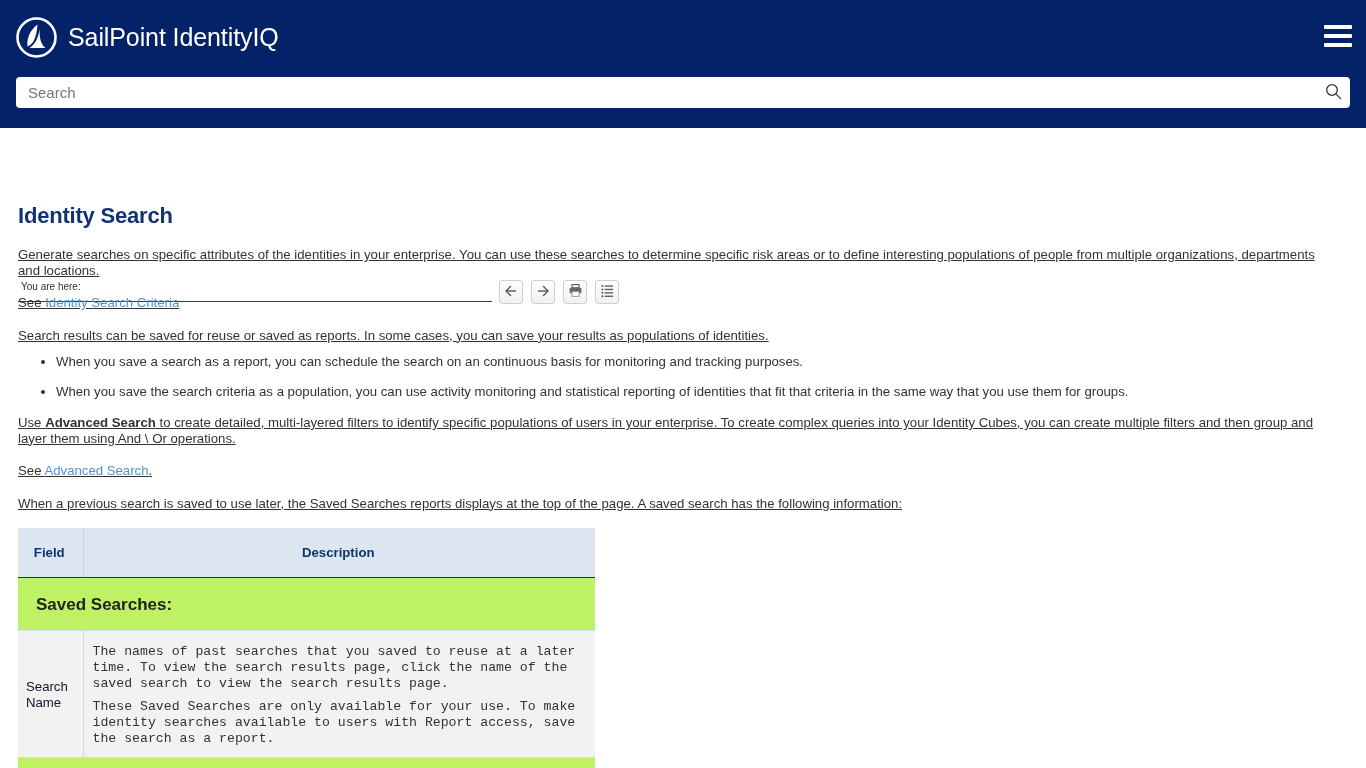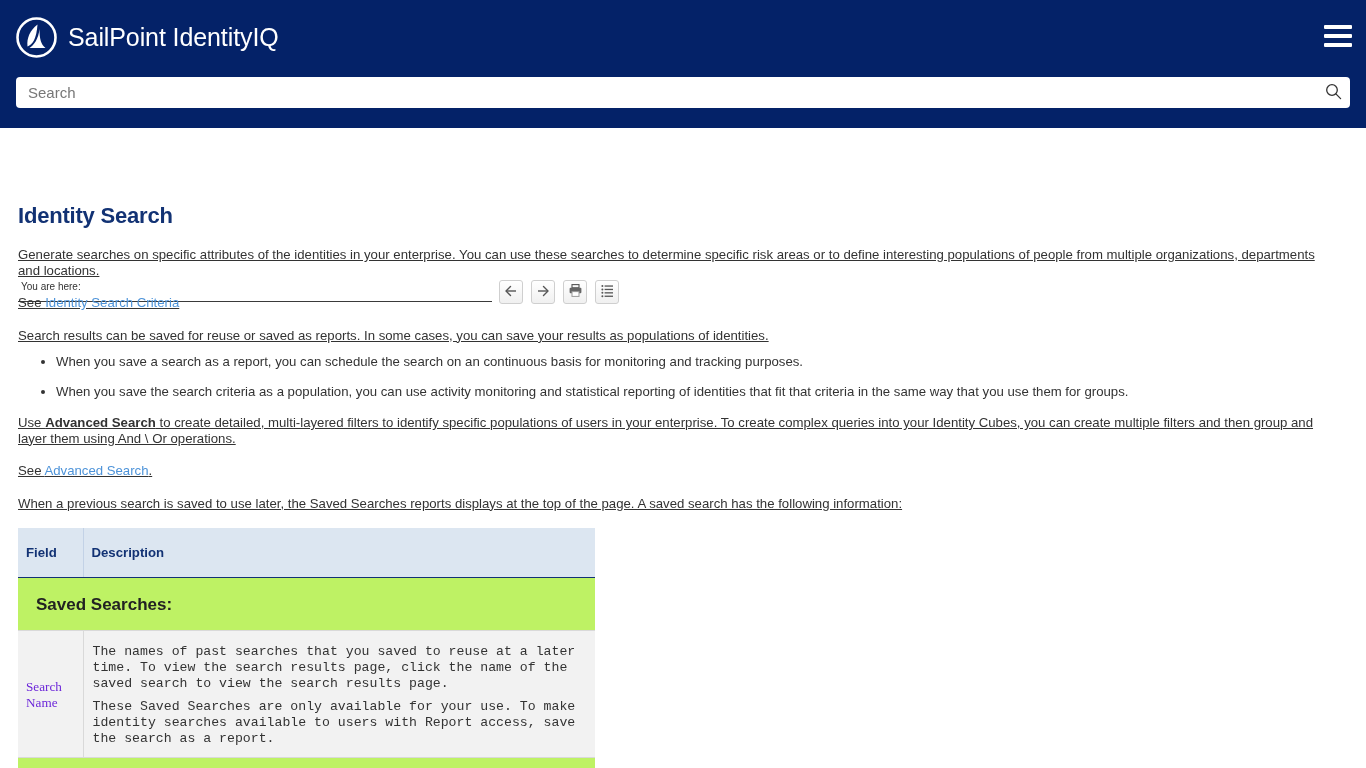--- a/index.html
+++ b/index.html
@@ -193,21 +193,21 @@
     border-collapse: collapse;
     width: 577px;
     margin-top: 17px;
     table-layout: fixed;
   }
   .info-table th {
     background: #dce6f1;
     color: #123274;
     font-size: 13.2px;
     font-weight: bold;
-    text-align: left;
+    text-align: center;
     padding: 11px 10px 11px 8px;
     border-bottom: 1.5px solid #123274;
     vertical-align: middle;
     height: 49px;
   }
   .info-table th.col-field {
     width: 65px;
     border-right: 1px solid #c3d2e6;
   }
   .info-table td.section-head {
@@ -218,28 +218,27 @@
     background: #bef264;
     border-bottom: 1px solid #d9d9d9;
   }
   .info-table td.section-head.last {
     border-bottom: none;
     padding-bottom: 0;
   }
   .info-table td.cell-field {
     background: #f2f2f2;
     font-size: 13.2px;
-    color: #6d28d9;
+    color: #0f172a;
     padding: 11px 10px 8px 8px;
     vertical-align: middle;
     border-right: 1px solid #d9d9d9;
     border-bottom: 1px solid #d9d9d9;
     line-height: 16px;
     width: 65px;
-    font-family: Liberation Serif, serif;
   }
   .info-table td.cell-desc {
     background: #f2f2f2;
     font-size: 13.2px;
     color: #333333;
     padding: 8px 10px 10px 9px;
     vertical-align: top;
     border-bottom: 1px solid #d9d9d9;
     line-height: 16px;
     font-family: Liberation Mono, monospace;

